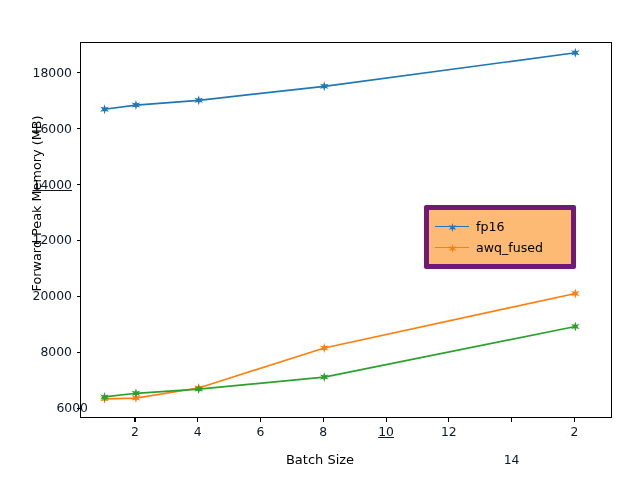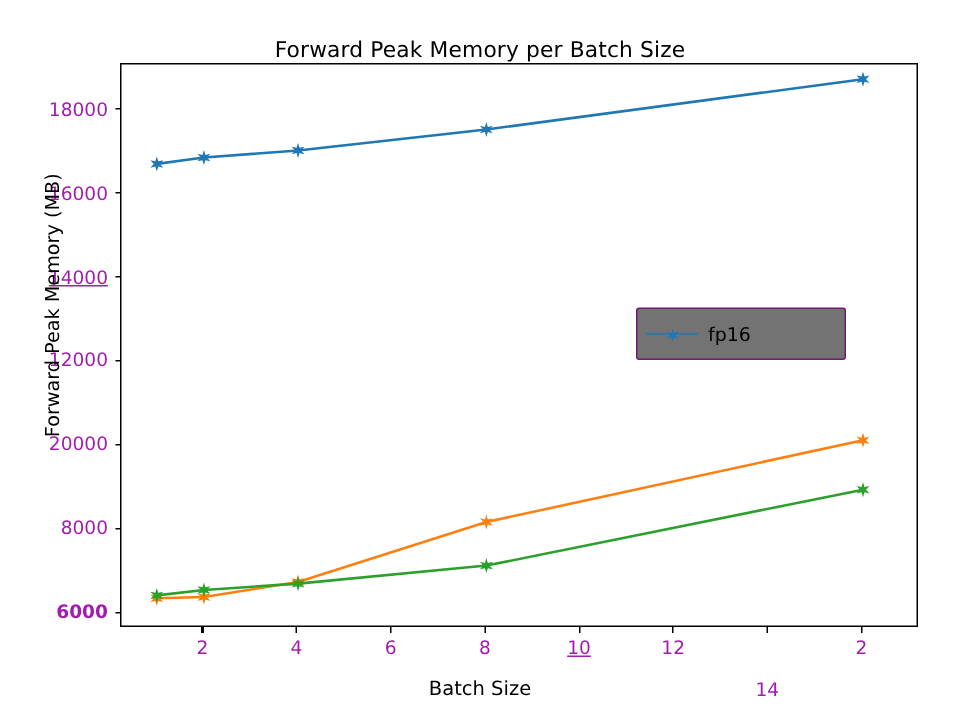--- a/index.html
+++ b/index.html
@@ -23,21 +23,21 @@
     position:absolute;
     left:80px; top:42px;
     width:532px; height:376px;
     border:1.1px solid #000000;
     box-sizing:border-box;
     background:transparent;
   }
   #plot-svg { position:absolute; left:0; top:0; }
 
   .tick-label {
-    position:absolute; font-size:12.4px; color:#a21caf;
+    position:absolute; font-size:12.4px; color:#0f172a;
     white-space:nowrap;
   }
   .ytick-label { text-align:right; }
   .xtick-label { text-align:center; }
 
   .tick-mark { position:absolute; background:#000; }
 
   #ylabel {
     position:absolute;
     left:-152px; top:196px;
@@ -49,43 +49,42 @@
   }
   #xlabel {
     position:absolute; left:0; top:452px; width:640px;
     text-align:center; font-size:13px;
   }
 
   
   #legend {
     position:absolute;
     left:424px; top:205px;
-    width:140px;
-    border:1px solid #701a75;
+    width:152px;
+    border:5px solid #701a75;
     border-radius:2px;
-    background:#737373;
+    background:#fdba74;
     padding:6px 8px 6px 6px;
     box-sizing:border-box;
   }
   .legend-row { display:flex; align-items:center; height:21px; }
   .legend-sample { width:34px; height:14px; position:relative; flex:0 0 34px; }
   .legend-sample .ls-line {
     position:absolute; left:0; top:6px; width:34px; height:1.8px;
   }
   .legend-sample .ls-marker {
     position:absolute; left:13px; top:3px; width:9px; height:9px;
   }
   .legend-text { font-size:12.6px; margin-left:7px; color:#000; white-space:nowrap; }
 </style>
 </head>
 <body>
 
 <div id="figure">
 
-  <div id="chart-title">Forward Peak Memory per Batch Size</div>
 
   <div id="plot-area">
     <svg id="plot-svg" width="532" height="376">
         <polyline points="23.54,66.25 54.93,62.06 117.70,57.31 243.24,43.33 494.34,9.78" fill="none" stroke="#1f77b4" stroke-width="1.7"></polyline>
         <polygon points="23.54,61.25 24.54,64.52 27.87,63.75 25.54,66.25 27.87,68.75 24.54,67.99 23.54,71.25 22.54,67.99 19.21,68.75 21.54,66.25 19.21,63.75 22.54,64.52" fill="#1f77b4"></polygon>
         <polygon points="54.93,57.06 55.93,60.33 59.26,59.56 56.93,62.06 59.26,64.56 55.93,63.79 54.93,67.06 53.93,63.79 50.60,64.56 52.93,62.06 50.60,59.56 53.93,60.33" fill="#1f77b4"></polygon>
         <polygon points="117.70,52.31 118.70,55.58 122.03,54.81 119.70,57.31 122.03,59.81 118.70,59.04 117.70,62.31 116.70,59.04 113.37,59.81 115.70,57.31 113.37,54.81 116.70,55.58" fill="#1f77b4"></polygon>
         <polygon points="243.24,38.33 244.24,41.60 247.57,40.83 245.24,43.33 247.57,45.83 244.24,45.06 243.24,48.33 242.24,45.06 238.91,45.83 241.24,43.33 238.91,40.83 242.24,41.60" fill="#1f77b4"></polygon>
         <polygon points="494.34,4.78 495.34,8.05 498.67,7.28 496.34,9.78 498.67,12.28 495.34,11.52 494.34,14.78 493.34,11.52 490.01,12.28 492.34,9.78 490.01,7.28 493.34,8.05" fill="#1f77b4"></polygon>
         <polyline points="23.54,355.87 54.93,355.03 117.70,344.97 243.24,304.99 494.34,250.48" fill="none" stroke="#ff7f0e" stroke-width="1.7"></polyline>
@@ -98,21 +97,21 @@
         <polygon points="23.54,348.92 24.54,352.18 27.87,351.42 25.54,353.92 27.87,356.42 24.54,355.65 23.54,358.92 22.54,355.65 19.21,356.42 21.54,353.92 19.21,351.42 22.54,352.18" fill="#2ca02c"></polygon>
         <polygon points="54.93,345.28 55.93,348.55 59.26,347.78 56.93,350.28 59.26,352.78 55.93,352.01 54.93,355.28 53.93,352.01 50.60,352.78 52.93,350.28 50.60,347.78 53.93,348.55" fill="#2ca02c"></polygon>
         <polygon points="117.70,341.09 118.70,344.36 122.03,343.59 119.70,346.09 122.03,348.59 118.70,347.82 117.70,351.09 116.70,347.82 113.37,348.59 115.70,346.09 113.37,343.59 116.70,344.36" fill="#2ca02c"></polygon>
         <polygon points="243.24,329.07 244.24,332.33 247.57,331.57 245.24,334.07 247.57,336.57 244.24,335.80 243.24,339.07 242.24,335.80 238.91,336.57 241.24,334.07 238.91,331.57 242.24,332.33" fill="#2ca02c"></polygon>
         <polygon points="494.34,278.47 495.34,281.74 498.67,280.97 496.34,283.47 498.67,285.97 495.34,285.20 494.34,288.47 493.34,285.20 490.01,285.97 492.34,283.47 490.01,280.97 493.34,281.74" fill="#2ca02c"></polygon>
       </svg>
   </div>
 
   <div id="y-ticks">
       <div class="tick-mark" style="left: 76.5px; top: 407.716px; width: 3.5px; height: 1.1px;"></div>
-      <div class="tick-label ytick-label" style="left: 4px; top: 400.216px; width: 68px; font-weight: bold;">6000</div>
+      <div class="tick-label ytick-label" style="left: 20px; top: 400.216px; width: 68px;">6000</div>
       <div class="tick-mark" style="left: 76.5px; top: 351.805px; width: 3.5px; height: 1.1px;"></div>
       <div class="tick-label ytick-label" style="left: 4px; top: 344.305px; width: 68px;">8000</div>
       <div class="tick-mark" style="left: 76.5px; top: 295.894px; width: 3.5px; height: 1.1px;"></div>
       <div class="tick-label ytick-label" style="left: 4px; top: 288.394px; width: 68px;">20000</div>
       <div class="tick-mark" style="left: 76.5px; top: 239.983px; width: 3.5px; height: 1.1px;"></div>
       <div class="tick-label ytick-label" style="left: 4px; top: 232.483px; width: 68px;">12000</div>
       <div class="tick-mark" style="left: 76.5px; top: 184.072px; width: 3.5px; height: 1.1px;"></div>
       <div class="tick-label ytick-label" style="left: 4px; top: 176.572px; width: 68px; text-decoration: underline;">14000</div>
       <div class="tick-mark" style="left: 76.5px; top: 128.162px; width: 3.5px; height: 1.1px;"></div>
       <div class="tick-label ytick-label" style="left: 4px; top: 120.662px; width: 68px;">16000</div>
@@ -144,14 +143,23 @@
   <div id="legend">
       <div class="legend-row">
         <span class="legend-sample">
           <span class="ls-line" style="background: rgb(31, 119, 180);"></span>
           <svg class="ls-marker" viewBox="0 0 10 10">
             <polygon points="5.00,0.00 6.00,3.27 9.33,2.50 7.00,5.00 9.33,7.50 6.00,6.73 5.00,10.00 4.00,6.73 0.67,7.50 3.00,5.00 0.67,2.50 4.00,3.27" fill="#1f77b4"></polygon>
           </svg>
         </span>
         <span class="legend-text">fp16</span>
       </div>
+      <div class="legend-row">
+        <span class="legend-sample">
+          <span class="ls-line" style="background: rgb(255, 127, 14);"></span>
+          <svg class="ls-marker" viewBox="0 0 10 10">
+            <polygon points="5.00,0.00 6.00,3.27 9.33,2.50 7.00,5.00 9.33,7.50 6.00,6.73 5.00,10.00 4.00,6.73 0.67,7.50 3.00,5.00 0.67,2.50 4.00,3.27" fill="#ff7f0e"></polygon>
+          </svg>
+        </span>
+        <span class="legend-text">awq_fused</span>
+      </div>
     </div>
 </div>
 
 </body></html>

